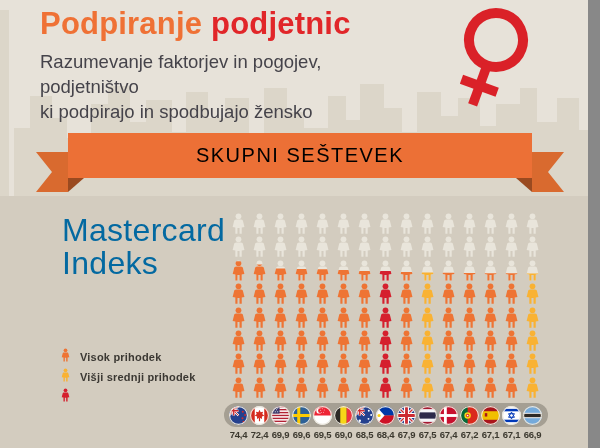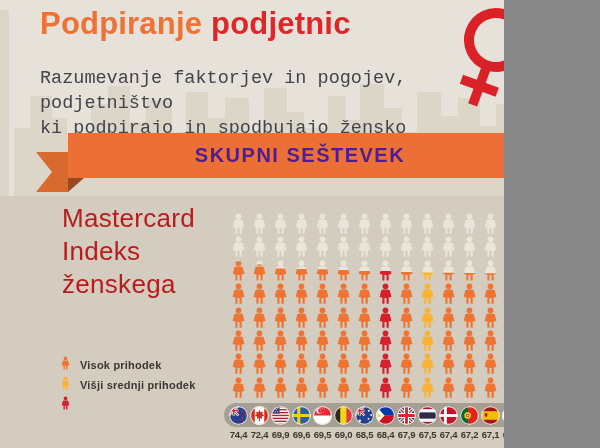--- a/index.html
+++ b/index.html
@@ -1,44 +1,44 @@
 <!DOCTYPE html>
 <html><head>
 <meta charset="utf-8">
 <style>
   html,body{margin:0;padding:0;background:#888;}
   #app{
-    position:relative; width:504px; height:448px; overflow:hidden;
+    position:relative; width:588px; height:448px; overflow:hidden;
     background:#e7e2d9;
     font-family:"Liberation Sans", sans-serif;
   }
   #bottom-bg{position:absolute;left:0;top:196px;width:600px;height:252px;background:#d3ccbf;}
   #skyline{position:absolute;left:0;top:0;}
   
   #header{position:absolute;left:40px;top:6px;width:400px;}
   #title{font-size:31px;font-weight:700;letter-spacing:0.2px;line-height:36px;}
   #title .t1{color:#ef7135;}
   #title .t2{color:#e12629;}
   .sub{font-size:18.5px;line-height:25px;color:#45434a;font-weight:400;}
-  #subtitle{margin-top:24px;font-family:Liberation Mono, monospace;}
+  #subtitle{margin-top:7px;}
   
   #venus{position:absolute;left:452px;top:6px;}
   
   #ribbon-svg{position:absolute;left:0;top:0;}
   #ribbon-band{
     position:absolute;left:68px;top:133px;width:464px;height:45px;
     background:#ec7036;display:flex;align-items:center;justify-content:center;
   }
   #ribbon-band span{
-    color:#4c1d95;font-size:20px;font-weight:700;letter-spacing:1.5px;
+    color:#000000;font-size:20px;font-weight:400;letter-spacing:1.5px;
   }
   
-  #index-title{position:absolute;left:62px;top:202px;color:#b91c1c;font-size:26px;line-height:33px;font-weight:400;letter-spacing:0.3px;}
+  #index-title{position:absolute;left:62px;top:214px;color:#0369a1;font-size:32px;line-height:33px;font-weight:400;letter-spacing:0.3px;}
   
-  #legend{position:absolute;left:60px;top:355px;}
+  #legend{position:absolute;left:60px;top:347px;}
   .legend-row{display:flex;align-items:center;gap:9px;height:19px;margin-bottom:1px;}
   .legend-label{font-size:11px;font-weight:700;color:#3b3833;letter-spacing:0.2px;}
   
   #icon-grid{position:absolute;left:228px;top:213px;display:flex;}
   .col{width:21px;display:flex;flex-direction:column;align-items:center;}
   .cell{height:23.4px;display:flex;align-items:flex-start;justify-content:center;}
   #flag-pill{position:absolute;left:224px;top:403px;width:324px;height:24px;border-radius:12px;background:#a59f93;}
   #flag-row{position:absolute;left:228px;top:403px;display:flex;}
   .flag-cell{width:21px;height:24px;display:flex;align-items:center;justify-content:center;}
   #value-row{position:absolute;left:228px;top:429px;display:flex;}
@@ -110,21 +110,20 @@
     <polygon points="68,178 84,178 68,192" fill="#9a4a20"></polygon>
     <polygon points="532,178 516,178 532,192" fill="#9a4a20"></polygon>
   </svg>
   <div id="ribbon-band">
     <span>SKUPNI SEŠTEVEK</span>
   </div>
 
   <div id="index-title">
     <div>Mastercard</div>
     <div>Indeks</div>
-    <div>ženskega</div>
   </div>
 
   <div id="legend">
     <div class="legend-row">
       <span class="legend-ico"><svg width="11" height="14" viewBox="0 0 20 24">
             <g fill="#ee7434">
               <circle cx="10" cy="3.5" r="3.4"></circle>
               <path d="M7.1,7.4 h5.8 c1.4,0 2.2,0.9 2.5,2.1 l1.6,6.6 -3.2,0.6 v7.3 h-2.6 v-6.8 h-2.4 v6.8 H6.3 v-7.3 l-3.2,-0.6 1.6,-6.6 c0.3,-1.2 1.1,-2.1 2.5,-2.1 z"></path>
             </g>
           </svg></span>

